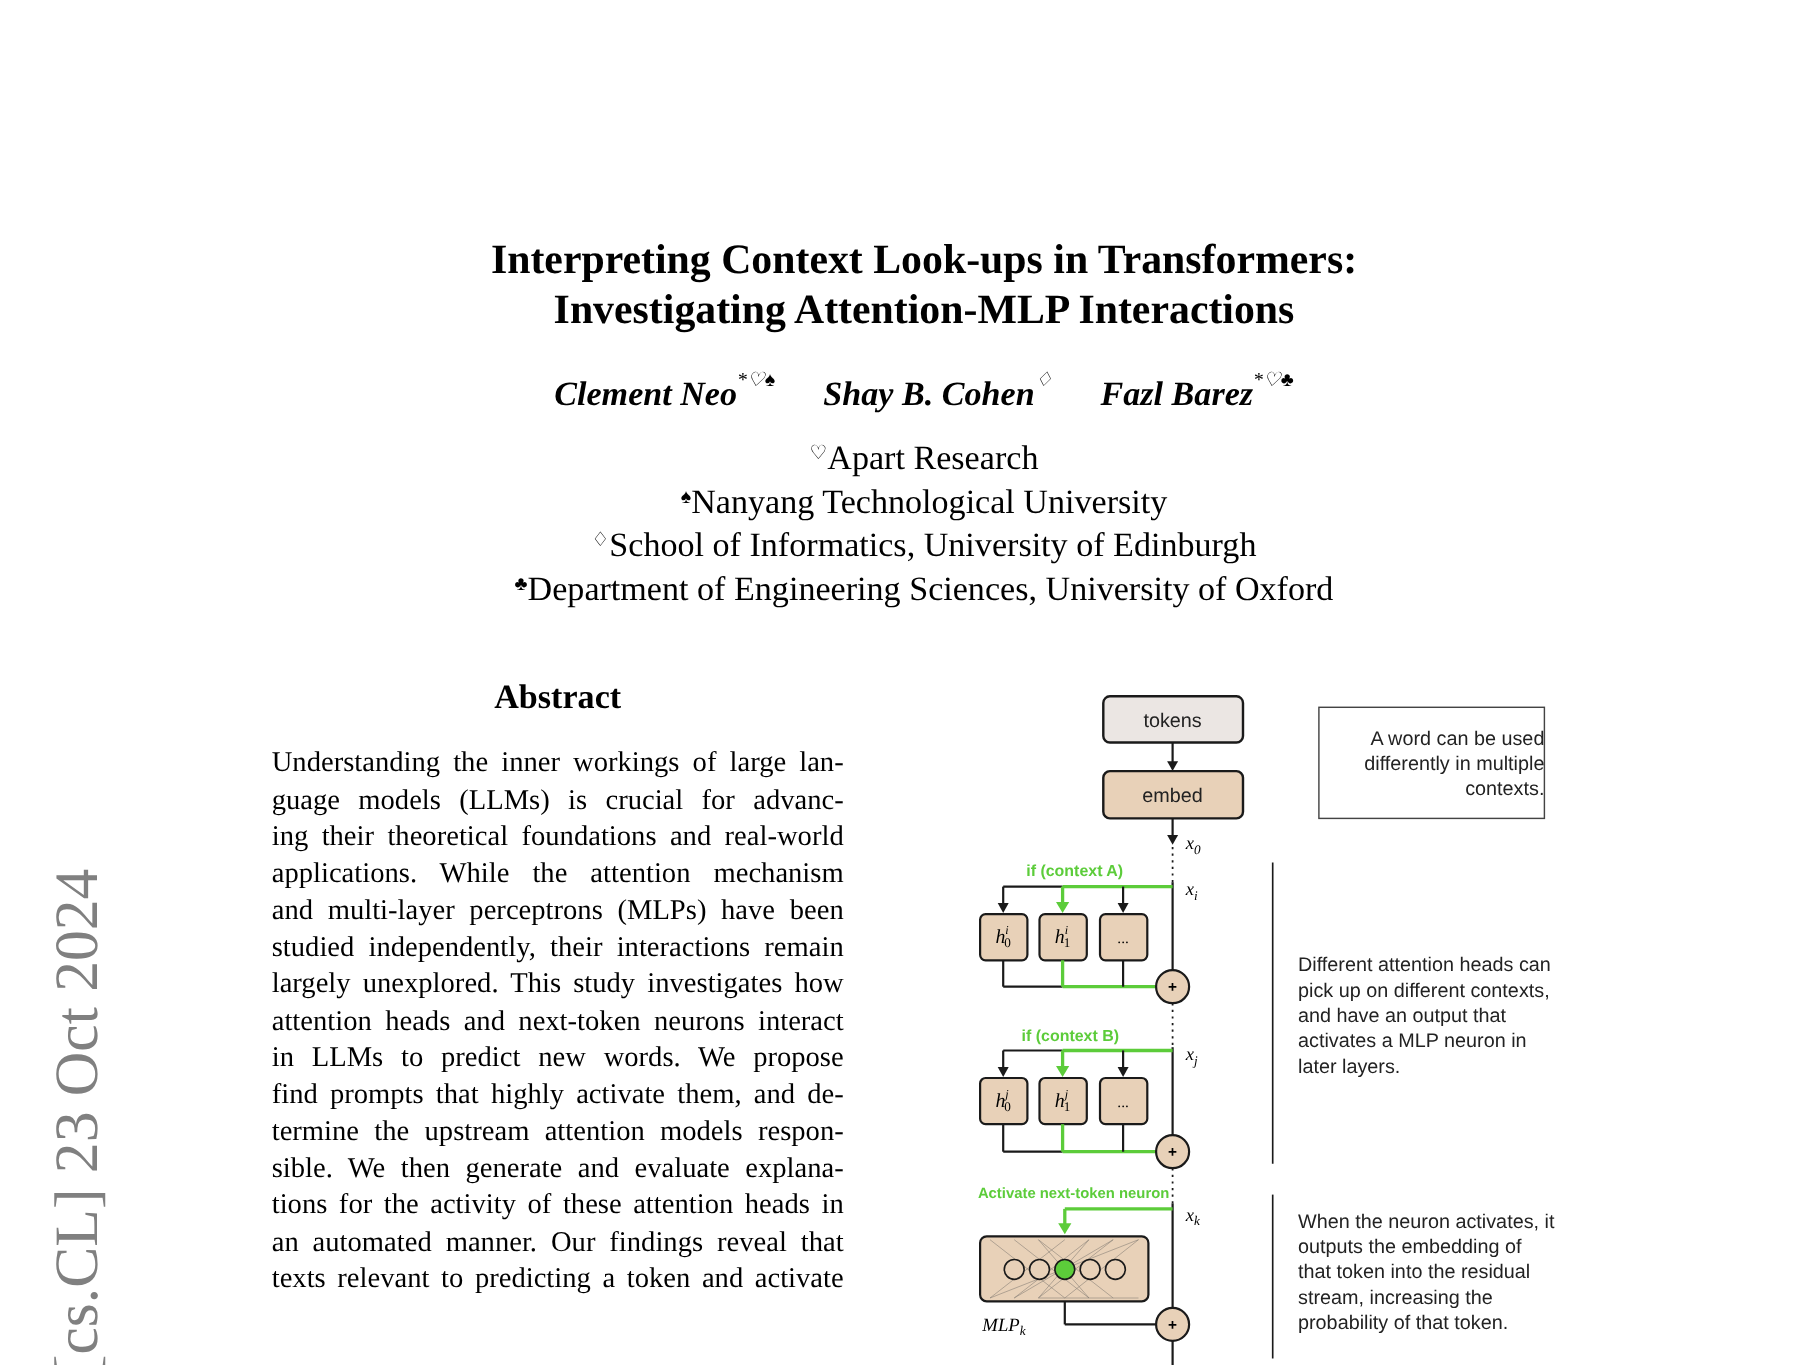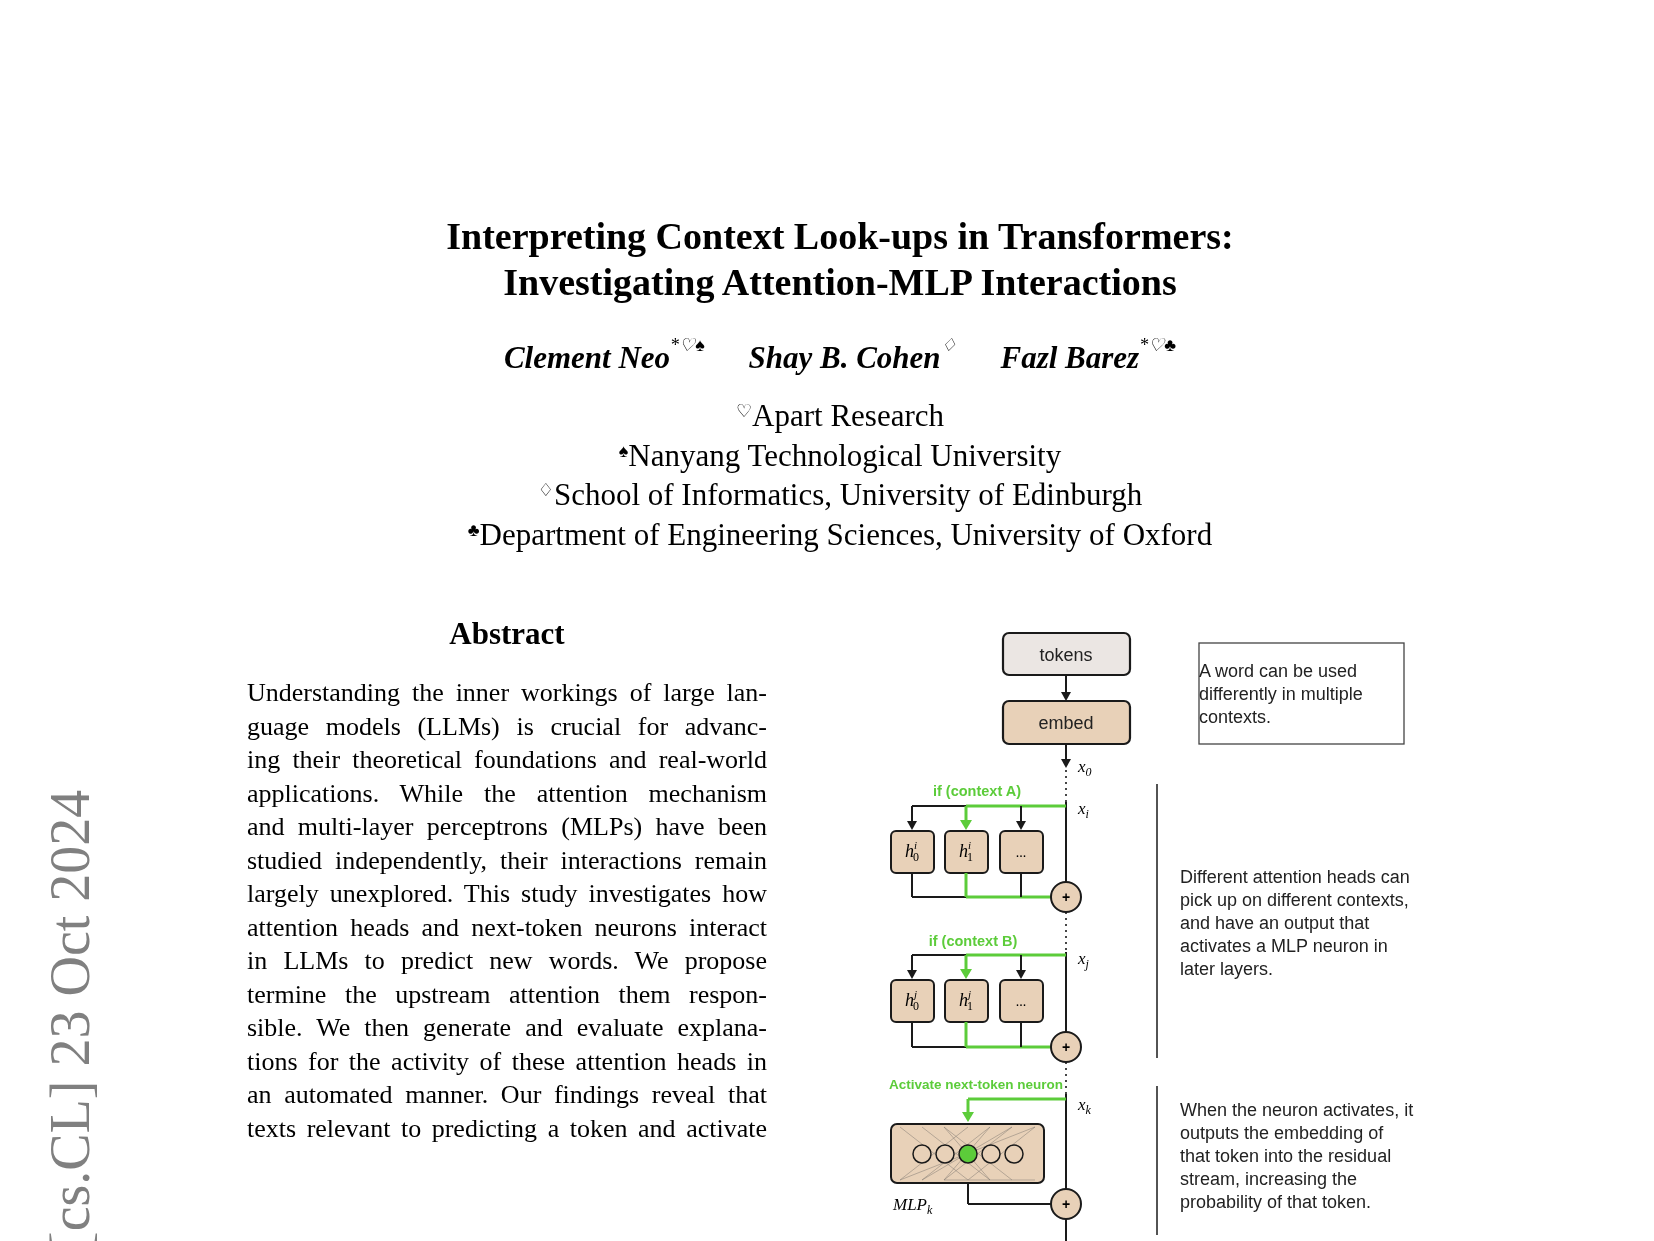--- a/index.html
+++ b/index.html
@@ -46,21 +46,22 @@
 <div class="abs abstract-body">
   <span class="ln">Understanding the inner workings of large lan-</span>
   <span class="ln">guage models (LLMs) is crucial for advanc-</span>
   <span class="ln">ing their theoretical foundations and real-world</span>
   <span class="ln">applications.  While the attention mechanism</span>
   <span class="ln">and multi-layer perceptrons (MLPs) have been</span>
   <span class="ln">studied independently, their interactions remain</span>
   <span class="ln">largely unexplored. This study investigates how</span>
   <span class="ln">attention heads and next-token neurons interact</span>
   <span class="ln">in LLMs to predict new words.  We propose</span>
-  <span class="ln">termine the upstream attention them respon-</span>
+  <span class="ln">find prompts that highly activate them, and de-</span>
+  <span class="ln">termine the upstream attention models respon-</span>
   <span class="ln">sible. We then generate and evaluate explana-</span>
   <span class="ln">tions for the activity of these attention heads in</span>
   <span class="ln">an automated manner. Our findings reveal that</span>
   <span class="ln">texts relevant to predicting a token and activate</span>
 </div>
 
 <svg class="abs fig" width="1654" height="1241" viewBox="0 0 1654 1241" xmlns="http://www.w3.org/2000/svg">
   <defs>
     <marker id="arrB" markerWidth="8" markerHeight="8" refX="4" refY="6" orient="auto" markerUnits="userSpaceOnUse">
       <path d="M0,0 L8,0 L4,8 Z" fill="#1a1a1a" transform="rotate(-90 4 4)"></path>
@@ -180,21 +181,21 @@
     <circle cx="1066" cy="1204" r="15" fill="#e8d1b8" stroke="#1a1a1a" stroke-width="2"></circle>
     <text x="1066" y="1209" font-size="14" font-weight="bold" text-anchor="middle">+</text>
   </g>
 
   <line x1="1157" y1="784" x2="1157" y2="1058" stroke="#1a1a1a" stroke-width="1.5"></line>
   <line x1="1157" y1="1086" x2="1157" y2="1235" stroke="#1a1a1a" stroke-width="1.5"></line>
 
   <rect x="1199" y="643" width="205" height="101" fill="#fff" stroke="#444" stroke-width="1.3"></rect>
 </svg>
 
-<div class="abs note" style="left:1199px; top:660px; width:205px; text-align:left;">
+<div class="abs note" style="left:1199px; top:660px; width:205px; text-align:right;">
   <div>A word can be used</div>
   <div>differently in multiple</div>
   <div>contexts.</div>
 </div>
 <div class="abs note" style="left:1180px; top:866px; width:260px;">
   <div>Different attention heads can</div>
   <div>pick up on different contexts,</div>
   <div>and have an output that</div>
   <div>activates a MLP neuron in</div>
   <div>later layers.</div>

